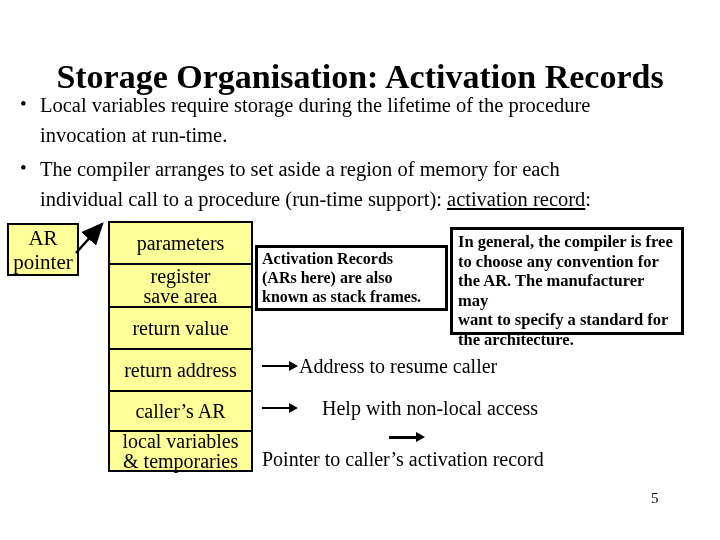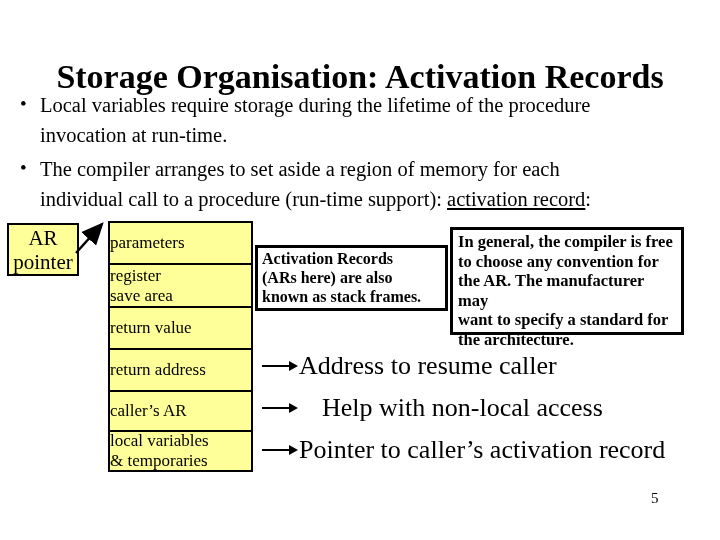--- a/index.html
+++ b/index.html
@@ -73,23 +73,23 @@
     box-sizing: border-box;
     border: 2px solid #000;
     background: #FFFF99;
   }
   .stack-row {
     box-sizing: border-box;
     border-top: 2px solid #000;
     display: flex;
     flex-direction: column;
     justify-content: center;
-    align-items: flex-start;
+    align-items: center;
     text-align: center;
-    font-size: 17px;
+    font-size: 20px;
     line-height: 20px;
   }
   .stack-row:first-child { border-top: none; }
   .note {
     position: absolute;
     box-sizing: border-box;
     border: 3px solid #000;
     background: #ffffff;
     font-weight: bold;
   }
@@ -111,26 +111,26 @@
     font-size: 16.5px;
     line-height: 19.5px;
   }
   .annotation {
     position: absolute;
     left: 262px;
     height: 28px;
     display: flex;
     align-items: center;
     gap: 9px;
-    font-size: 26px;
+    font-size: 20px;
     white-space: nowrap;
   }
   .ann-1 { top: 352px; }
   .ann-2 { top: 394px; gap: 32px; }
-  .ann-3 { top: 436px; }
+  .ann-3 { top: 436px; flex-direction: column; }
   .arrow-line {
     position: relative;
     width: 28px;
     height: 2.5px;
     background: #000;
     flex: 0 0 auto;
   }
   .arrow-line::after {
     content: "";
     position: absolute;

